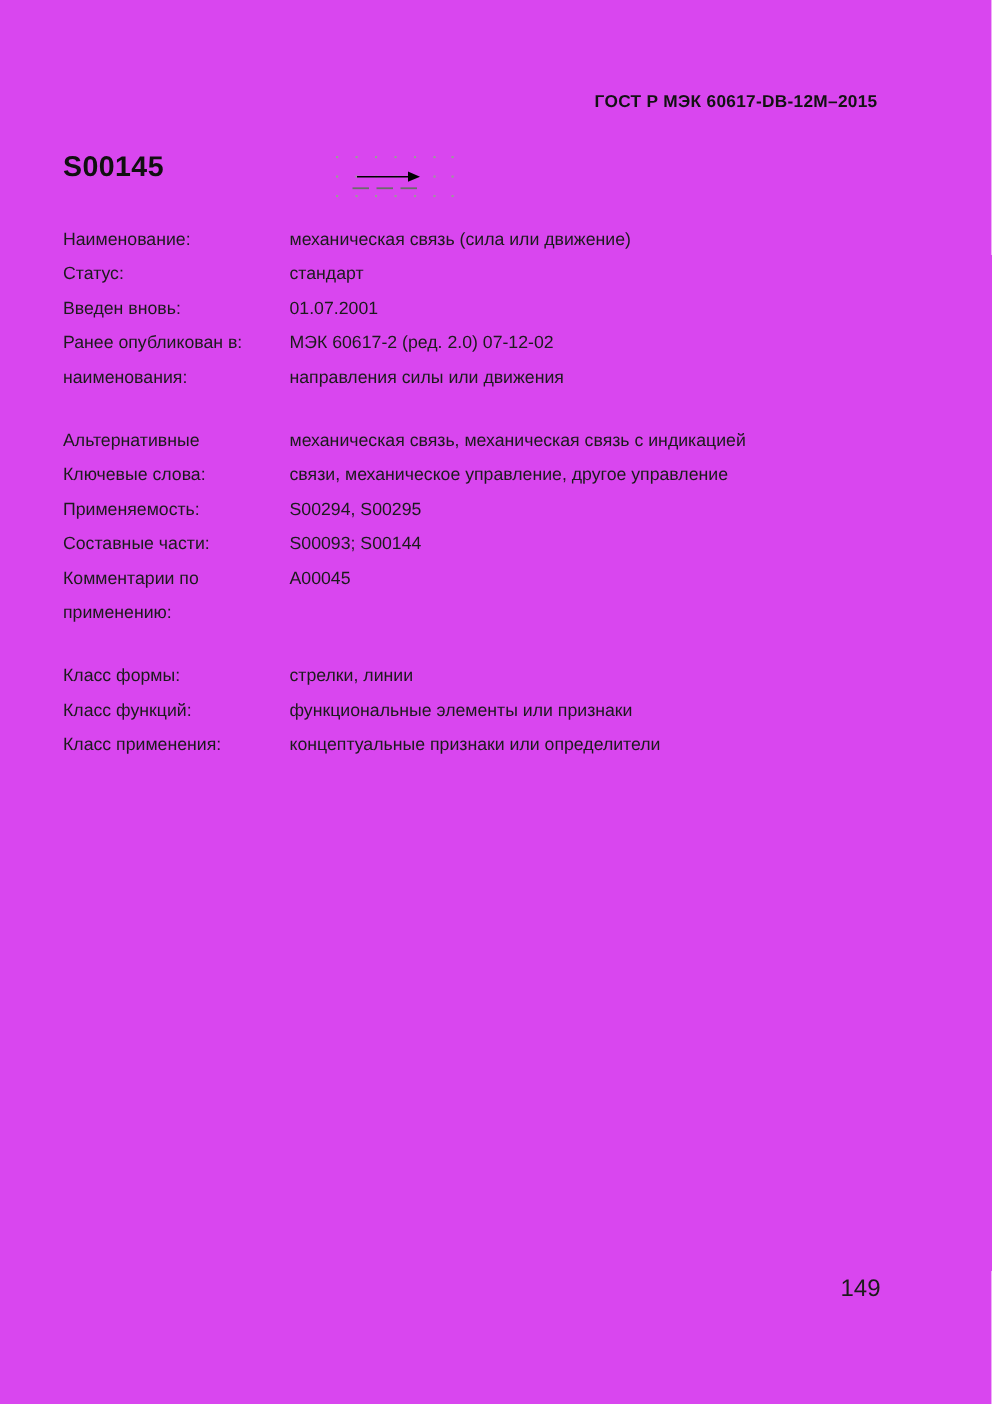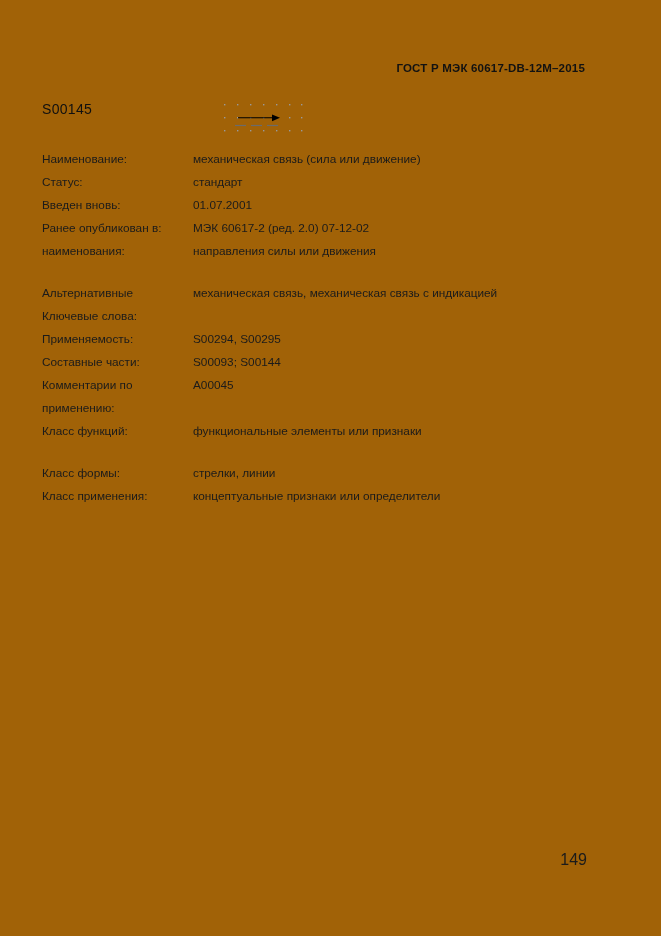--- a/index.html
+++ b/index.html
@@ -12,43 +12,43 @@
     height: 936px;
     position: relative;
     font-family: "Liberation Sans", sans-serif;
     color: #1b1b1b;
     -webkit-font-smoothing: antialiased;
   }
 
   .page {
     position: absolute;
     inset: 0;
-    background: #a16207;
+    background: #d946ef;
     overflow: hidden;
   }
 
   
   .doc-header {
     position: absolute;
     top: 62px;
     right: 76px;
     font-size: 11.5px;
     font-weight: bold;
     letter-spacing: 0.2px;
     white-space: nowrap;
     color: #121212;
   }
 
   
   .symbol-id {
     position: absolute;
     left: 42px;
     top: 101px;
-    font-size: 14px;
-    font-weight: normal;
+    font-size: 19px;
+    font-weight: bold;
     letter-spacing: 0.3px;
     color: #101010;
   }
 
   
   .symbol-figure {
     position: absolute;
     left: 222px;
     top: 100px;
     width: 82px;
@@ -168,53 +168,54 @@
       <div class="prop-value cont">направления силы или движения</div>
     </div>
 
     <div class="prop-row gap-before">
       <div class="prop-label">Альтернативные</div>
       <div class="prop-value">механическая связь, механическая связь с индикацией</div>
     </div>
 
     <div class="prop-row">
       <div class="prop-label">Ключевые слова:</div>
+      <div class="prop-value">связи, механическое управление, другое управление</div>
     </div>
 
     <div class="prop-row">
       <div class="prop-label">Применяемость:</div>
       <div class="prop-value">S00294, S00295</div>
     </div>
 
     <div class="prop-row">
       <div class="prop-label">Составные части:</div>
       <div class="prop-value">S00093; S00144</div>
     </div>
 
     <div class="prop-row">
       <div class="prop-label">Комментарии по</div>
       <div class="prop-value">A00045</div>
     </div>
 
     <div class="prop-row">
       <div class="prop-label cont">применению:</div>
       <div class="prop-value cont"></div>
-    </div>
-
-    <div class="prop-row">
-      <div class="prop-label">Класс функций:</div>
-      <div class="prop-value">функциональные элементы или признаки</div>
     </div>
 
     <div class="prop-row gap-before">
       <div class="prop-label">Класс формы:</div>
       <div class="prop-value">стрелки, линии</div>
     </div>
 
     <div class="prop-row">
+      <div class="prop-label">Класс функций:</div>
+      <div class="prop-value">функциональные элементы или признаки</div>
+    </div>
+
+    <div class="prop-row">
       <div class="prop-label">Класс применения:</div>
       <div class="prop-value">концептуальные признаки или определители</div>
     </div>
 
   </div>
 
   <div class="folio">149</div>
 
 </div>
 

